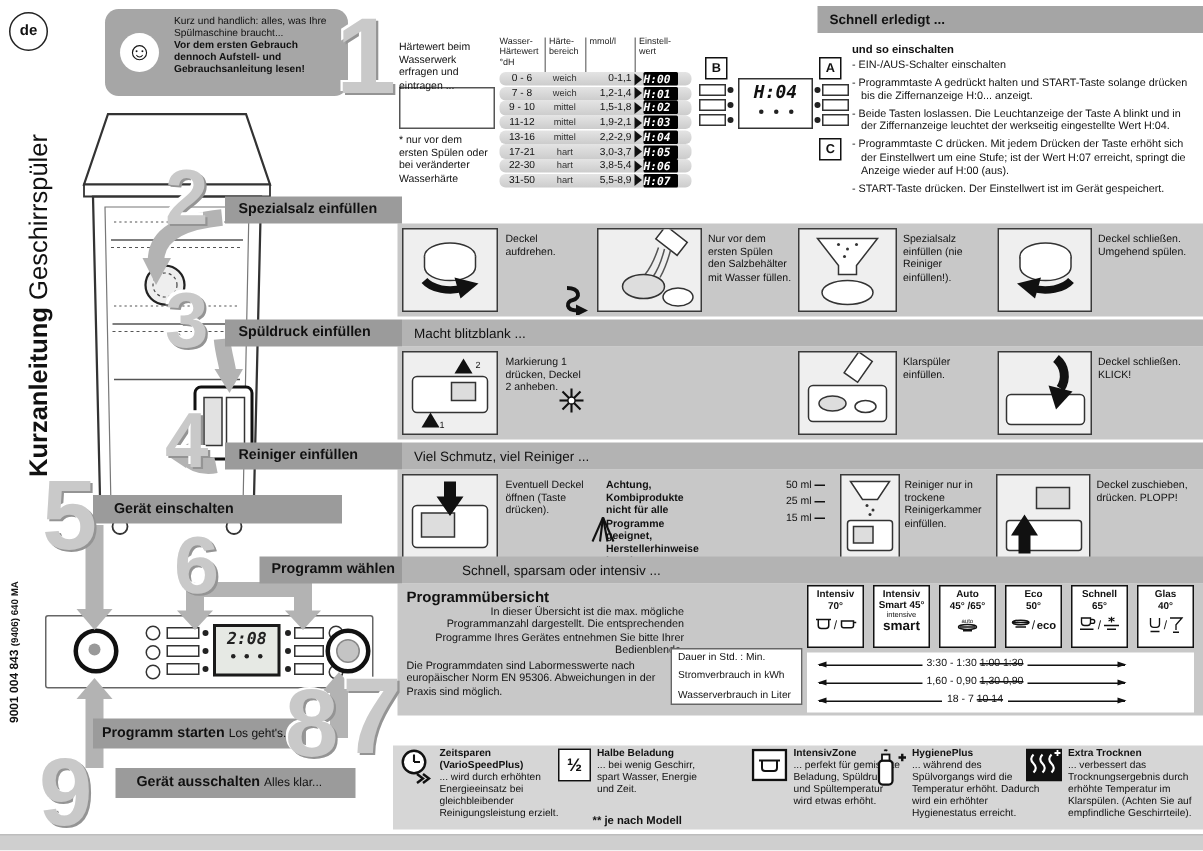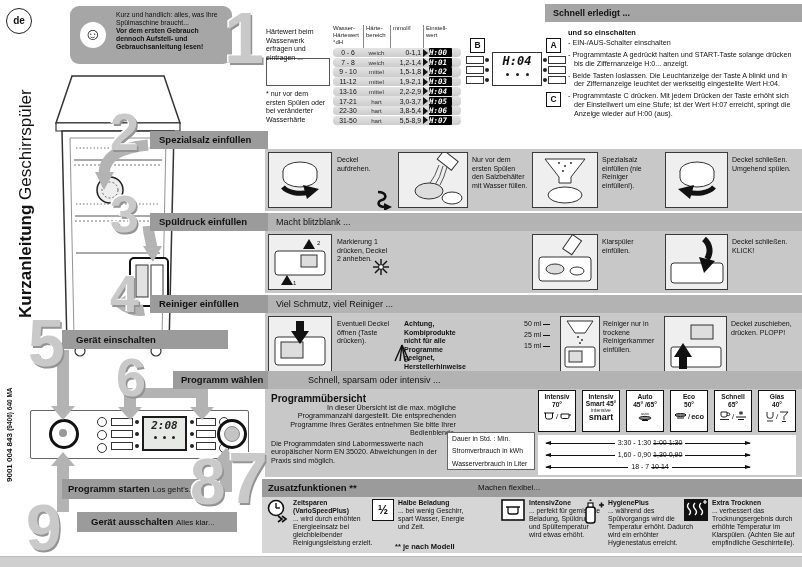--- a/index.html
+++ b/index.html
@@ -221,20 +221,21 @@
   <div class="bar" style="left:548px;top:56px;"></div>
   <div class="bar" style="left:548px;top:66px;"></div>
   <div class="bar" style="left:548px;top:76px;"></div>
 
   <div class="abs" style="left:568px;top:28px;font-size:7.5px;font-weight:bold;">und so einschalten</div>
   <div class="abs" style="left:568px;top:39px;width:230px;">
     <div class="blt">EIN-/AUS-Schalter einschalten</div>
     <div class="blt">Programmtaste A gedrückt halten und START-Taste solange drücken bis die Ziffernanzeige H:0... anzeigt.</div>
     <div class="blt">Beide Tasten loslassen. Die Leuchtanzeige der Taste A blinkt und in der Ziffernanzeige leuchtet der werkseitig eingestellte Wert H:04.</div>
     <div class="blt">Programmtaste C drücken. Mit jedem Drücken der Taste erhöht sich der Einstellwert um eine Stufe; ist der Wert H:07 erreicht, springt die Anzeige wieder auf H:00 (aus).</div>
+    <div class="blt">START-Taste drücken. Der Einstellwert ist im Gerät gespeichert.</div>
   </div>
 
   <div class="band" style="left:150px;top:131px;width:118px;padding-left:9px;">Spezialsalz einfüllen</div>
   <div class="panel" style="left:265px;top:149px;width:537px;height:62px;"></div>
   <div class="ibox" style="left:268px;top:152px;width:64px;height:56px;">
     <svg width="62" height="54" viewBox="0 0 62 54">
       <ellipse cx="31" cy="18" rx="17" ry="9" fill="#fff" stroke="#333"></ellipse>
       <path d="M14,18 v7 a17,9 0 0 0 34,0 v-7" fill="#fff" stroke="#333"></path>
       <path d="M14,34 a19,11 0 0 0 26,5" stroke="#111" stroke-width="5" fill="none"></path>
       <polygon points="38,46 50,36 34,32" fill="#111"></polygon>
@@ -396,21 +397,21 @@
     <div class="circ" style="left:188px;top:19px;width:8px;height:8px;"></div>
     <div class="circ" style="left:188px;top:32px;width:8px;height:8px;"></div>
     <div class="circ" style="left:186px;top:8px;width:24px;height:24px;border:3px solid #111;left:186px;">
       <div class="circ" style="left:4px;top:4px;width:14px;height:14px;background:#c4c4c4;border:1px solid #888;"></div>
     </div>
   </div>
 
   <div class="panel" style="left:265px;top:389px;width:537px;height:88px;"></div>
   <div class="abs" style="left:271px;top:393px;font-size:10px;font-weight:bold;z-index:2;">Programmübersicht</div>
   <div class="abs" style="left:271px;top:404px;width:185px;font-size:7.2px;line-height:8.4px;z-index:2;text-align:right;">In dieser Übersicht ist die max. mögliche Programmanzahl dargestellt. Die entsprechenden Programme Ihres Gerätes entnehmen Sie bitte Ihrer Bedienblende.</div>
-  <div class="abs" style="left:271px;top:440px;width:185px;font-size:7.2px;line-height:8.4px;z-index:2;">Die Programmdaten sind Labormesswerte nach europäischer Norm EN 35020. Abweichungen in der Praxis sind möglich.</div>
+  <div class="abs" style="left:271px;top:440px;width:185px;font-size:7.2px;line-height:8.4px;z-index:2;">Die Programmdaten sind Labormesswerte nach europäischer Norm EN 95306. Abweichungen in der Praxis sind möglich.</div>
   <div class="abs" style="left:447px;top:432px;width:88px;height:38px;border:1px solid #666;background:#fff;z-index:2;
               font-size:6.8px;line-height:12.4px;padding-left:4px;box-sizing:border-box;">
     <div>Dauer in Std. : Min.</div>
     <div>Stromverbrauch in kWh</div>
     <div>Wasserverbrauch in Liter</div>
   </div>
 
   <div class="progbox" style="left:538px;top:390px;">
     <div class="pname"><span>Intensiv</span><br><span>70°</span></div>
     <div class="picons">
@@ -493,24 +494,20 @@
 
   <div class="band" style="left:62px;top:479px;width:142px;height:20px;line-height:20px;">
     <span>Programm starten</span>
     <span style="font-weight:normal;font-size:8px;">Los geht's...</span>
   </div>
   <div class="band" style="left:77px;top:512px;width:160px;height:20px;line-height:20px;padding-left:14px;">
     <span>Gerät ausschalten</span>
     <span style="font-weight:normal;font-size:8px;">Alles klar...</span>
   </div>
 
-  <div class="band" style="left:262px;top:479px;width:540px;">
-    <span>Zusatzfunktionen **</span>
-    <span class="abs" style="left:216px;font-weight:normal;font-size:8px;">Machen flexibel...</span>
-  </div>
   <div class="panel" style="left:262px;top:497px;width:540px;height:56px;background:#d6d6d6;"></div>
 
   <svg class="abs" style="left:266px;top:499px;z-index:2;" width="24" height="24" viewBox="0 0 24 24">
     <circle cx="10" cy="9" r="7.5" fill="#fff" stroke="#111" stroke-width="1.6"></circle>
     <line x1="10" y1="9" x2="10" y2="4" stroke="#111" stroke-width="1.4"></line>
     <line x1="10" y1="9" x2="14" y2="9" stroke="#111" stroke-width="1.4"></line>
     <path d="M12,17 l4,3 -4,3 M16,17 l4,3 -4,3" stroke="#111" stroke-width="1.6" fill="none"></path>
   </svg>
   <div class="abs" style="left:293px;top:499px;width:84px;z-index:2;">
     <div class="xname">Zeitsparen (VarioSpeedPlus)</div>

